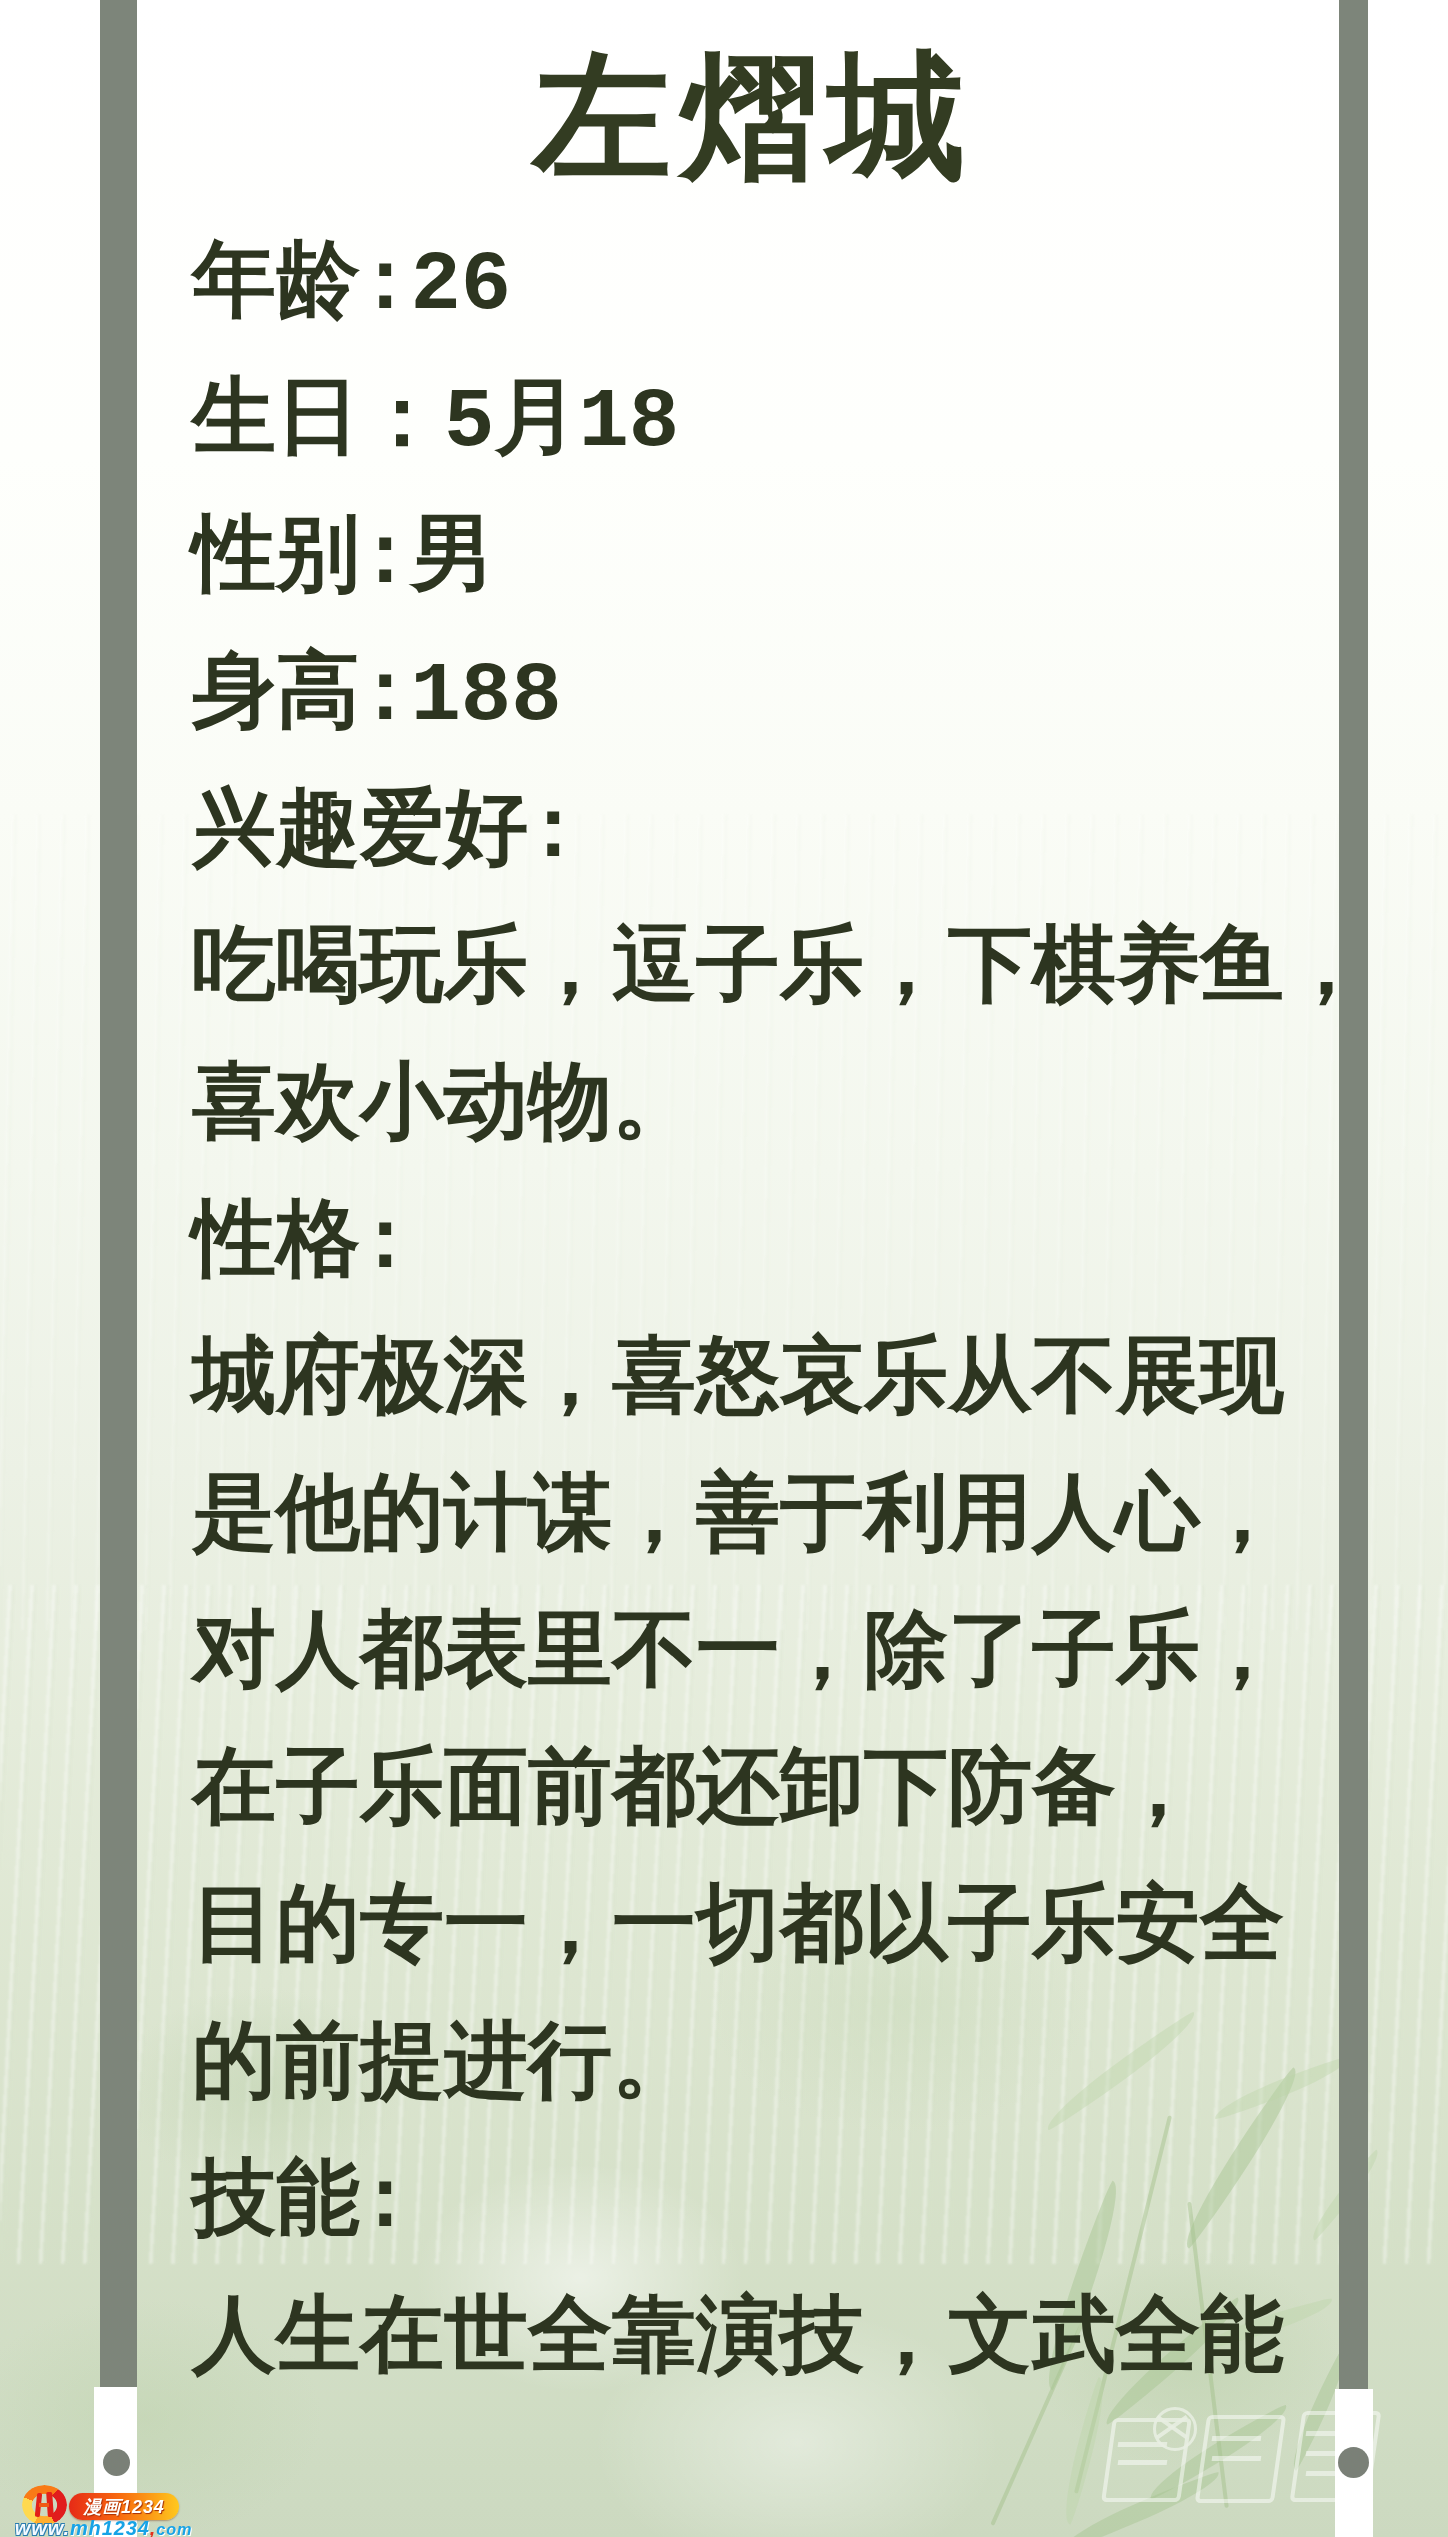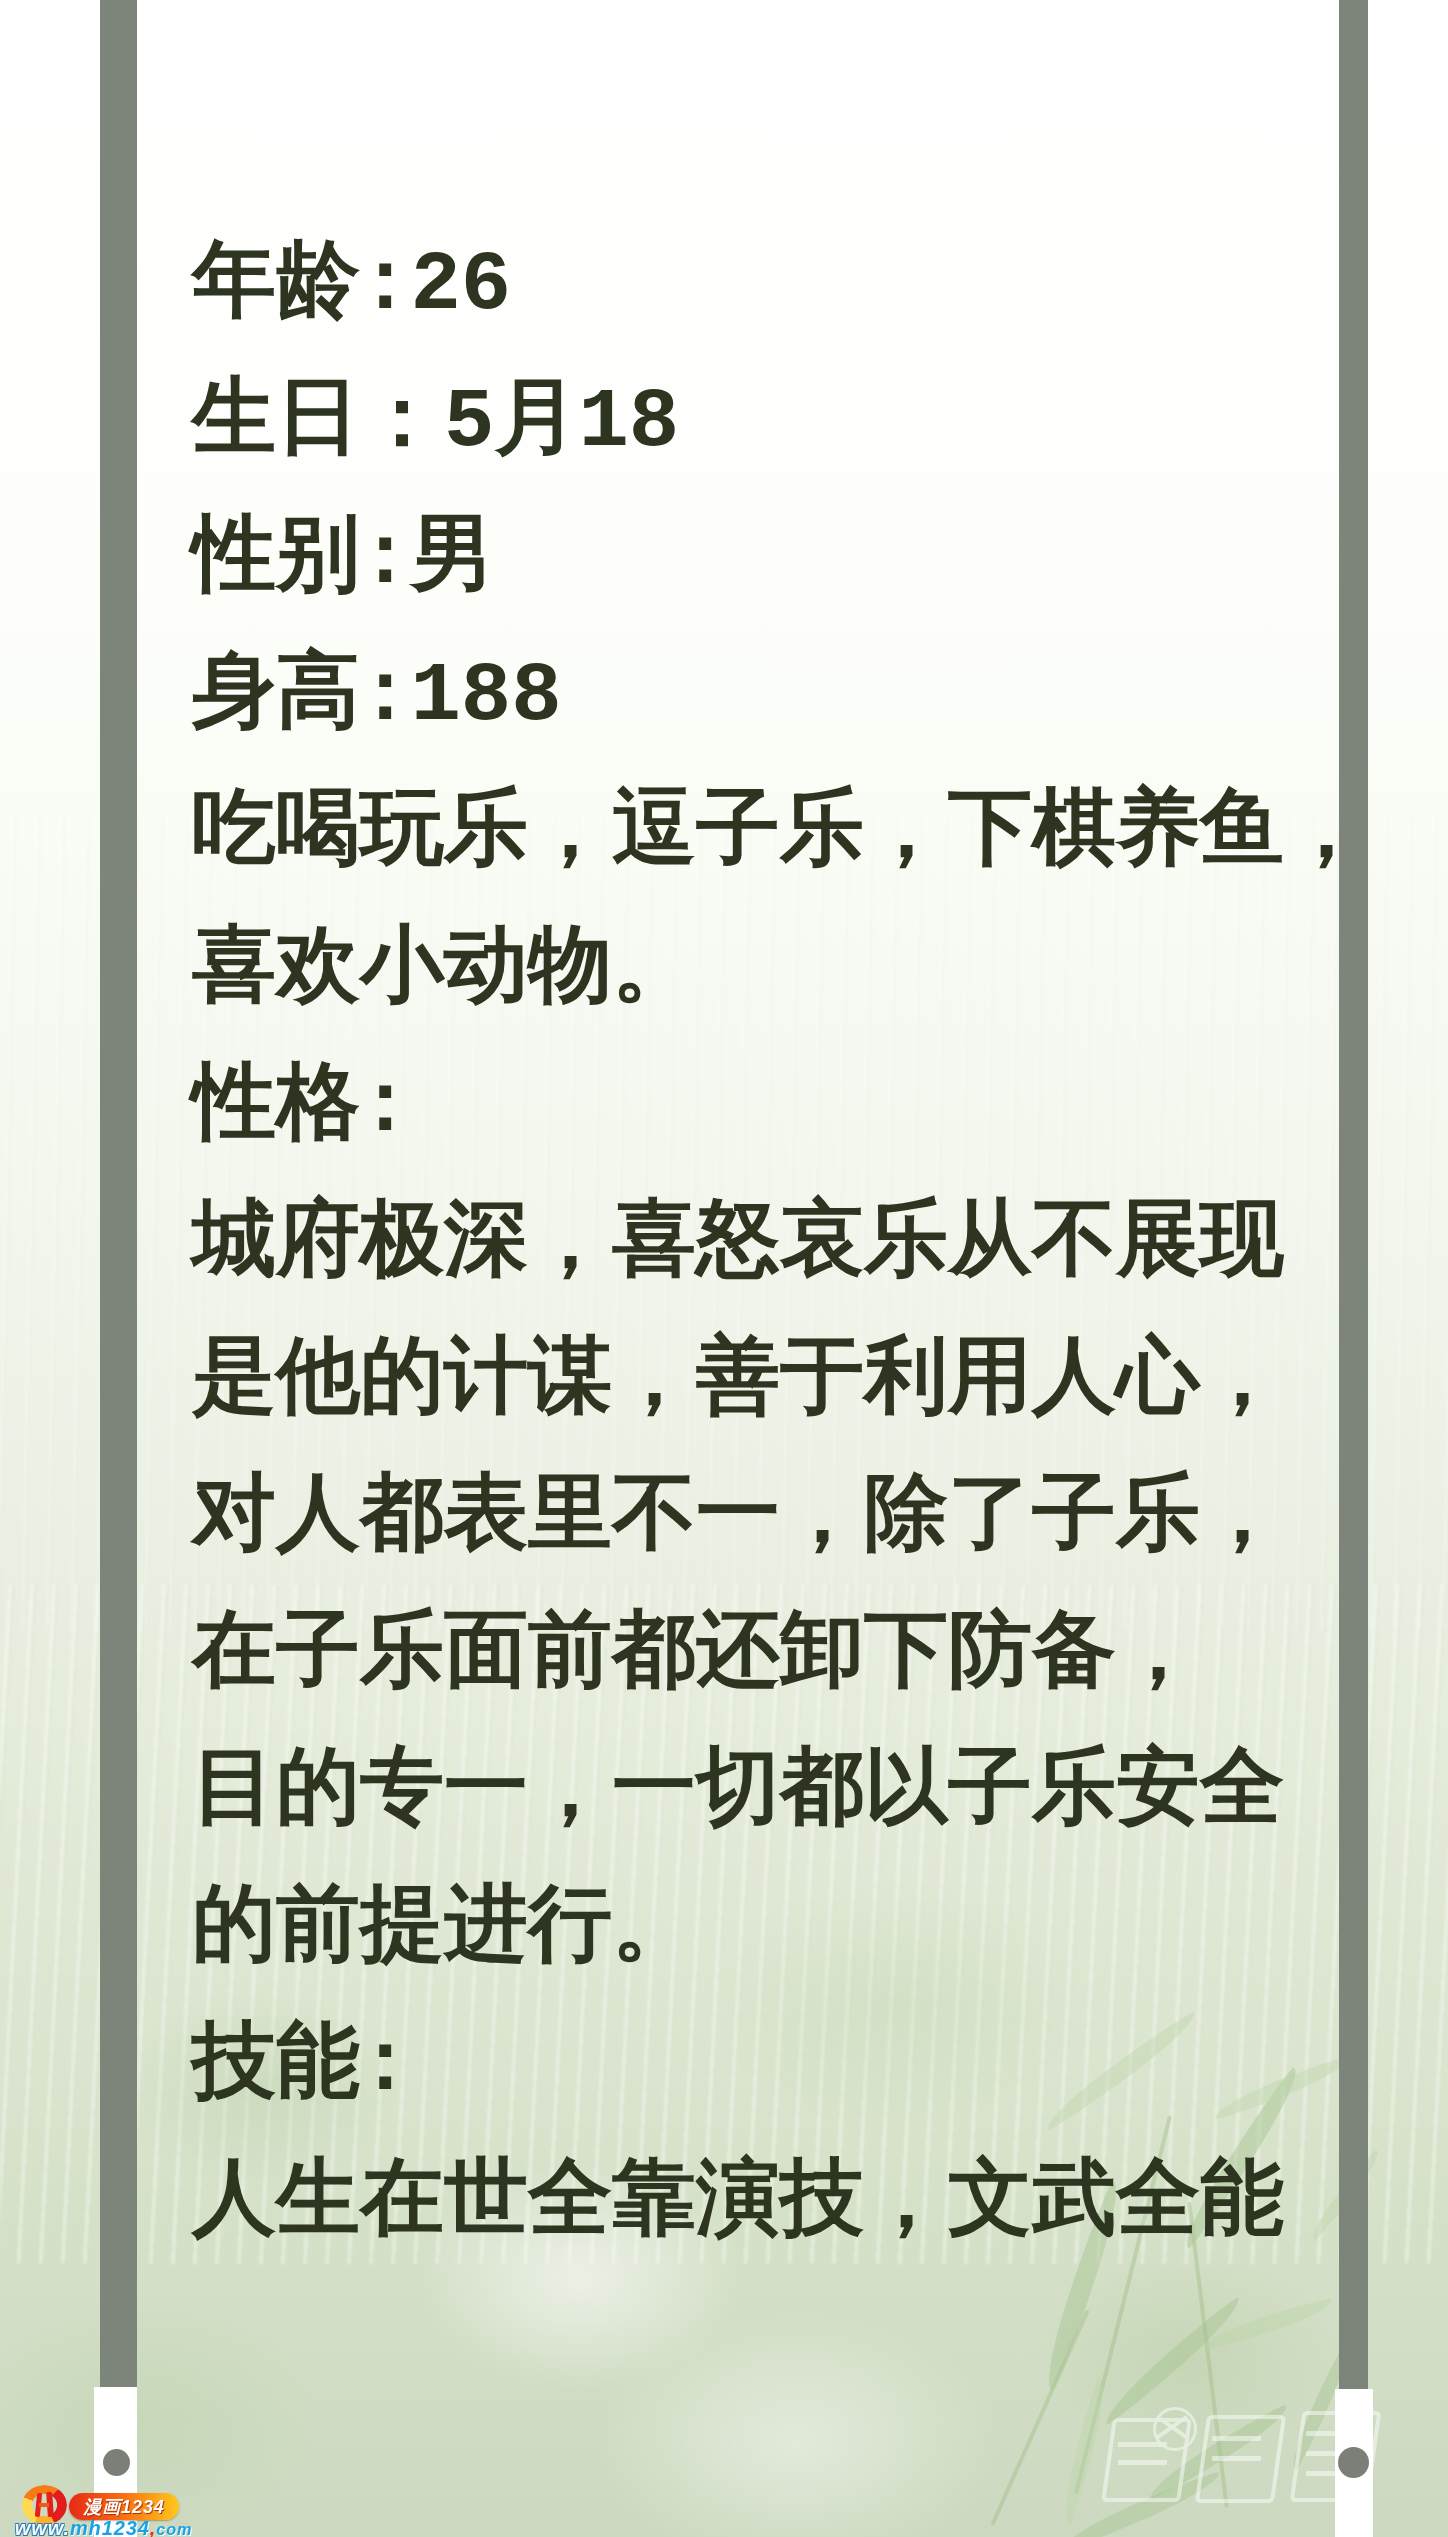--- a/index.html
+++ b/index.html
@@ -153,26 +153,28 @@
     <div class="bar" style="left:206px;top:80px;width:49px;height:4.5px;"></div>
   </div>
 
   <div class="bar-left"></div>
   <div class="bar-right"></div>
   <div class="strip-left"></div>
   <div class="strip-right"></div>
   <div class="dot dot-left"></div>
   <div class="dot dot-right"></div>
 
+  <div class="title">左熠城</div>
 
   <div class="profile">
     <div class="line">年龄:26</div>
     <div class="line">生日：5月18</div>
     <div class="line">性别:男</div>
     <div class="line">身高:188</div>
+    <div class="line">兴趣爱好:</div>
     <div class="line">吃喝玩乐，逗子乐，下棋养鱼，</div>
     <div class="line">喜欢小动物。</div>
     <div class="line">性格:</div>
     <div class="line">城府极深，喜怒哀乐从不展现</div>
     <div class="line">是他的计谋，善于利用人心，</div>
     <div class="line">对人都表里不一，除了子乐，</div>
     <div class="line">在子乐面前都还卸下防备，</div>
     <div class="line">目的专一，一切都以子乐安全</div>
     <div class="line">的前提进行。</div>
     <div class="line">技能:</div>

